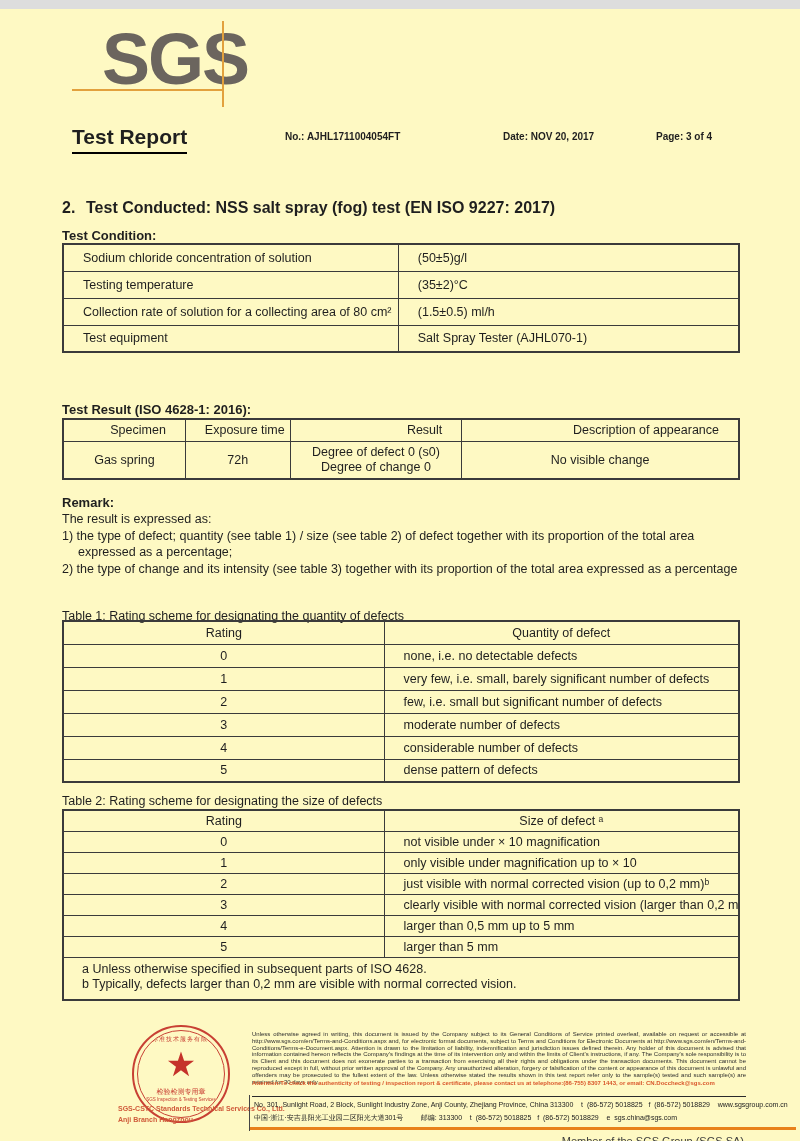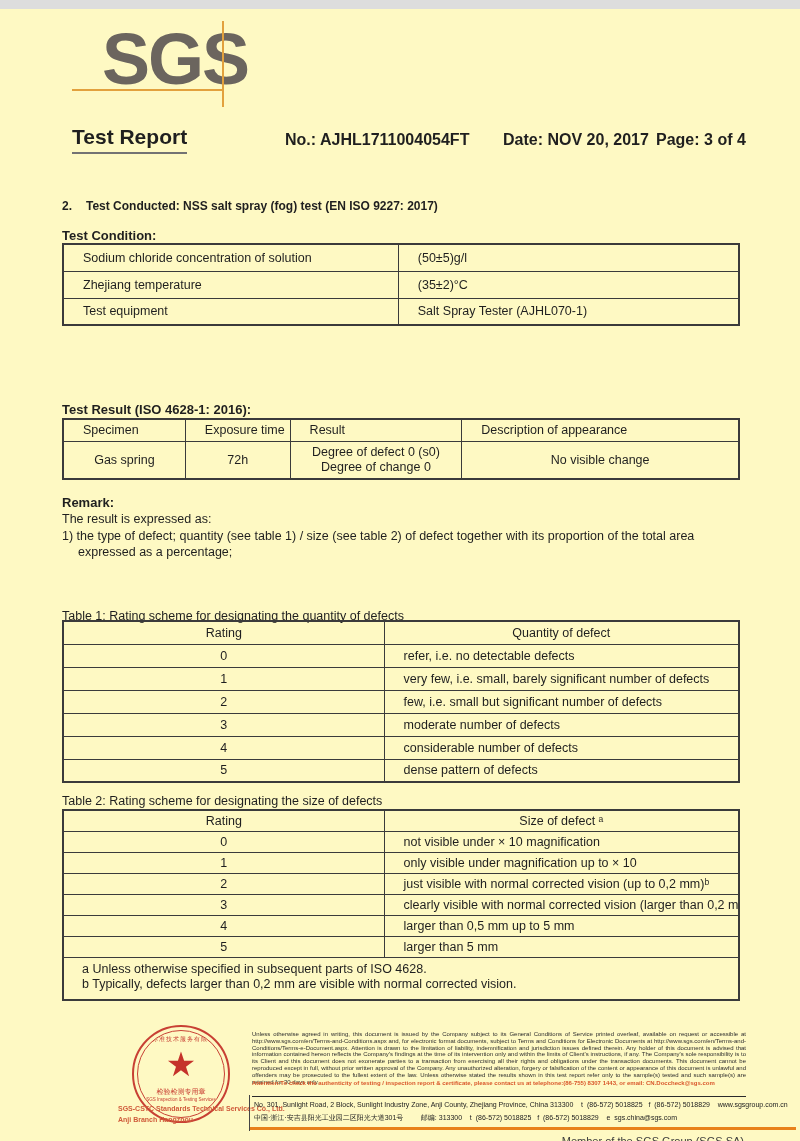--- a/index.html
+++ b/index.html
@@ -6,43 +6,43 @@
   html,body{background:#ddd}
   body{font-family:"Liberation Sans","DejaVu Sans",sans-serif}
   .page{position:relative;width:800px;height:1141px;margin:9px auto;background:#fef9c3;color:#1f1f1f;overflow:hidden}
 
   
   .logo-text{position:absolute;left:102px;top:14px;font-size:72px;font-weight:bold;letter-spacing:-2px;color:#6b655e;line-height:1}
   .logo-hline{position:absolute;left:72px;top:80px;width:151px;height:2px;background:#e2a13d}
   .logo-vline{position:absolute;left:222px;top:12px;width:2px;height:86px;background:#e2a13d}
 
   
-  .doc-title{position:absolute;left:72px;top:116px;font-size:21px;font-weight:bold;border-bottom:2px solid #737373;padding-bottom:3px}
-  .hdr-field{position:absolute;top:122px;font-size:16px;font-weight:bold;white-space:nowrap}
+  .doc-title{position:absolute;left:72px;top:116px;font-size:21px;font-weight:bold;border-bottom:2px solid #000000;padding-bottom:3px}
+  .hdr-field{position:absolute;top:122px;font-size:10px;font-weight:bold;white-space:nowrap}
   .hdr-no{left:285px}.hdr-date{left:503px}.hdr-page{left:656px}
 
   
-  .section-title{position:absolute;left:62px;top:190px;font-size:12px;font-weight:bold}
+  .section-title{position:absolute;left:62px;top:190px;font-size:16px;font-weight:bold}
   .section-title .num{display:inline-block;width:24px}
 
   .blk-label{position:absolute;left:62px;font-size:13px;font-weight:bold}
   .lbl-cond{top:219px}
   .lbl-result{top:393px}
   .lbl-remark{top:486px}
 
   
   .tblwrap{position:absolute;left:62px}
   table{border-collapse:collapse;width:678px;table-layout:fixed;border:2px solid #3b3b3b}
   td,th{border:1.5px solid #3b3b3b;font-size:12.5px;font-weight:normal;padding:1px 19px;overflow:hidden;white-space:nowrap}
 
   .cond-tbl{top:234px}
   .cond-tbl td{height:27px;vertical-align:middle;text-align:left}
 
   .res-tbl{top:409px}
-  .res-tbl th{height:22px;text-align:left}
+  .res-tbl th{height:22px;text-align:right}
   .res-tbl td{height:38px;text-align:center;vertical-align:middle}
   .res-two{line-height:14.5px}
 
   .caption{position:absolute;left:62px;font-size:12.5px}
   .cap-t1{top:600px}
   .cap-t2{top:785px}
 
   .t1-tbl{top:611px}
   .t1-tbl th{height:23px;text-align:center}
   .t1-tbl td{height:23px;vertical-align:middle}
@@ -101,22 +101,26 @@
       <colgroup>
           <col style="width:49.6%">
           <col style="width:50.4%">
         </colgroup>
       <tbody>
           <tr>
             <td>Sodium chloride concentration of solution</td>
             <td>(50±5)g/l</td>
           </tr>
       <tr>
-            <td>Zhejiang temperature</td>
+            <td>Testing temperature</td>
             <td>(35±2)°C</td>
+          </tr>
+      <tr>
+            <td>Collection rate of solution for a collecting area of 80 cm²</td>
+            <td>(1.5±0.5) ml/h</td>
           </tr>
       <tr>
             <td>Test equipment</td>
             <td>Salt Spray Tester (AJHL070-1)</td>
           </tr>
     </tbody>
       </table>
   </div>
 
   <div class="blk-label lbl-result">Test Result (ISO 4628-1: 2016):</div>
@@ -145,37 +149,38 @@
         <td>No visible change</td>
       </tr>
     </tbody>
       </table>
   </div>
 
   <div class="blk-label lbl-remark">Remark:</div>
   <div class="remark">
     <div>The result is expressed as:</div>
     <div class="remark-item">1) the type of defect; quantity (see table 1) / size (see table 2) of defect together with its proportion of the total area expressed as a percentage;</div>
+    <div class="remark-item">2) the type of change and its intensity (see table 3) together with its proportion of the total area expressed as a percentage</div>
   </div>
 
   <div class="caption cap-t1">Table 1: Rating scheme for designating the quantity of defects</div>
   <div class="tblwrap t1-tbl">
     <table>
       <colgroup>
           <col style="width:47.5%">
           <col style="width:52.5%">
         </colgroup>
       <tbody>
           <tr>
             <th>Rating</th>
             <th>Quantity of defect</th>
           </tr>
       <tr>
             <td class="col-rating">0</td>
-            <td>refer, i.e. no detectable defects</td>
+            <td>none, i.e. no detectable defects</td>
           </tr>
       <tr>
             <td class="col-rating">1</td>
             <td>very few, i.e. small, barely significant number of defects</td>
           </tr>
       <tr>
             <td class="col-rating">2</td>
             <td>few, i.e. small but significant number of defects</td>
           </tr>
       <tr>

